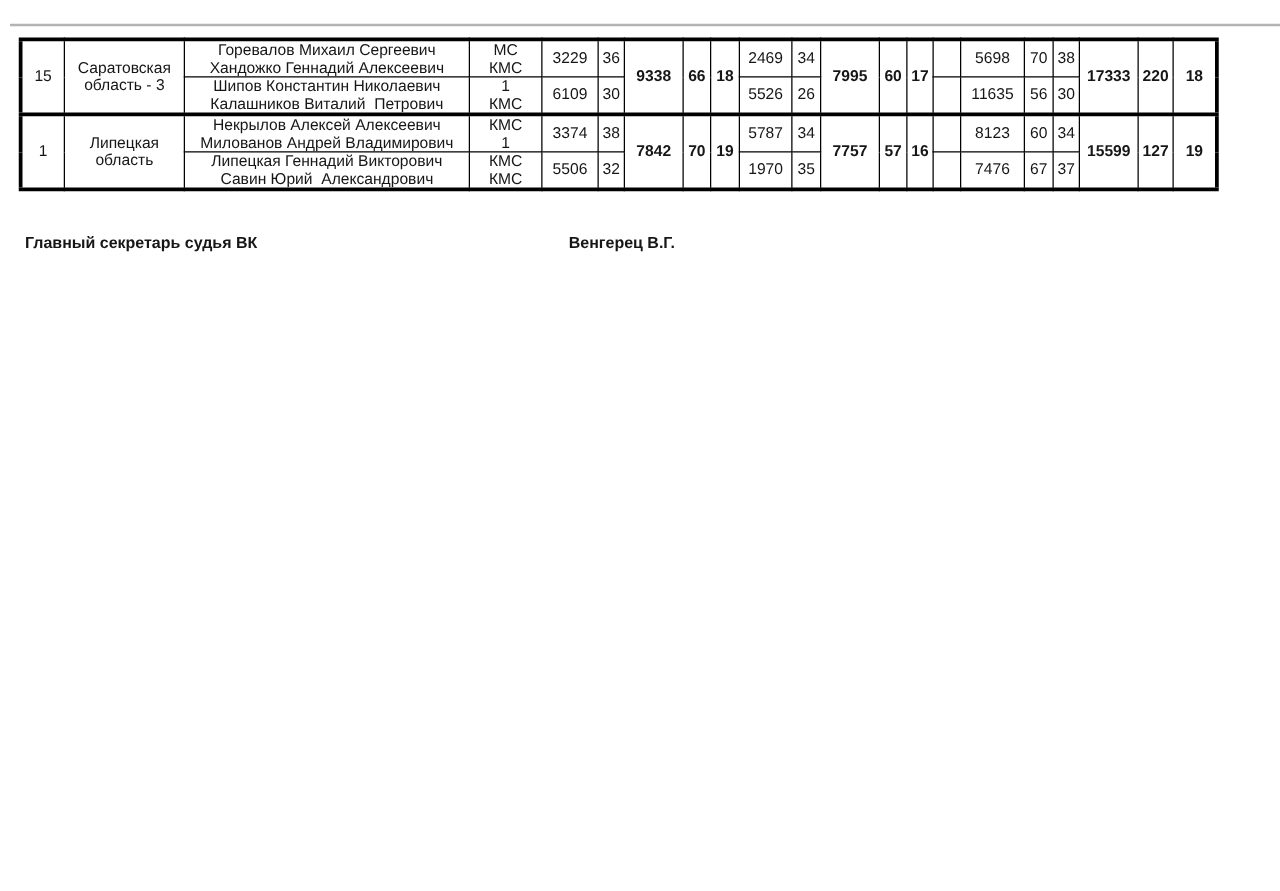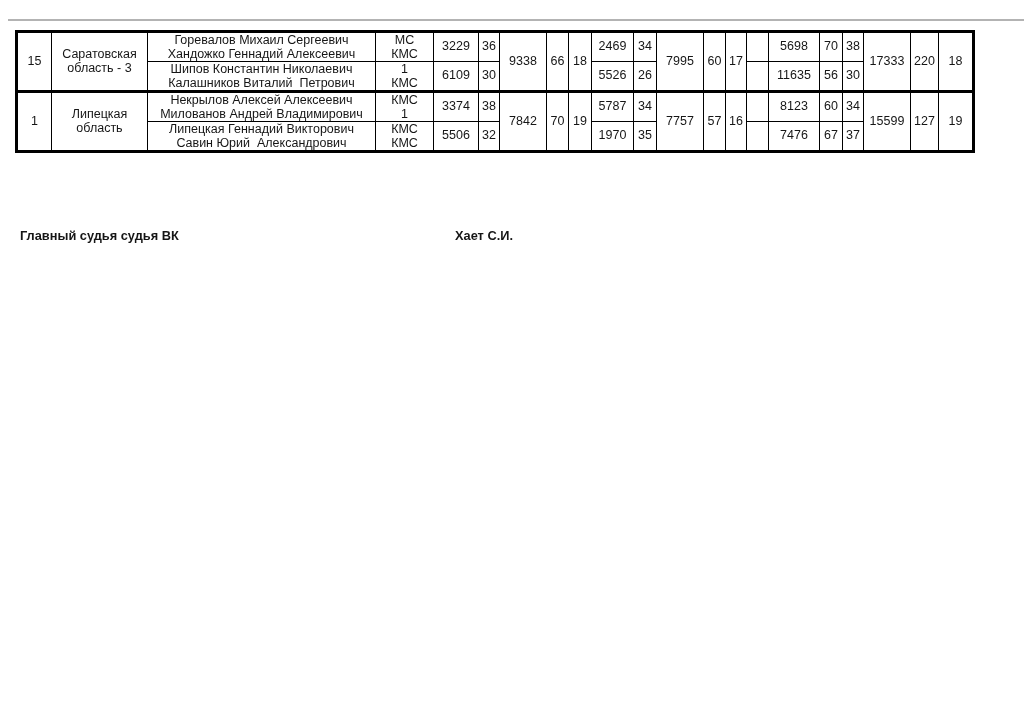--- a/index.html
+++ b/index.html
@@ -38,21 +38,21 @@
     line-height: 13.6px;
     overflow: hidden;
   }
   tbody.team {
     border-top: 3px solid #000;
     border-bottom: 3px solid #000;
   }
   td.num, td.region { font-weight: normal; font-size: 12.8px; }
   td.names { text-align: left; padding-left: 5px; margin-top: 13px; }
   td.names div, td.rank div { white-space: pre; line-height: 14px; }
-  td.sum { font-weight: normal; font-size: 12.8px; }
+  td.sum { font-weight: bold; font-size: 12.8px; }
   .sig {
     position: absolute;
     left: 20px;
     width: 980px;
     font-weight: bold;
     font-size: 12.8px;
     line-height: 15px;
   }
   .sig .sig-name {
     position: absolute;
@@ -189,19 +189,19 @@
         <td>1970</td>
         <td>35</td>
         <td></td>
         <td>7476</td>
         <td>67</td>
         <td>37</td>
       </tr>
     </tbody>
   </table>
 
-
-  <div class="sig sig-2">
-    <span>Главный судья судья ВК</span>
-    <span class="sig-name">Хает С.И.</span>
+  <div class="sig sig-1">
+    <span>Главный секретарь судья ВК</span>
+    <span class="sig-name">Венгерец В.Г.</span>
   </div>
 
+
 </div>
 
 </body></html>

